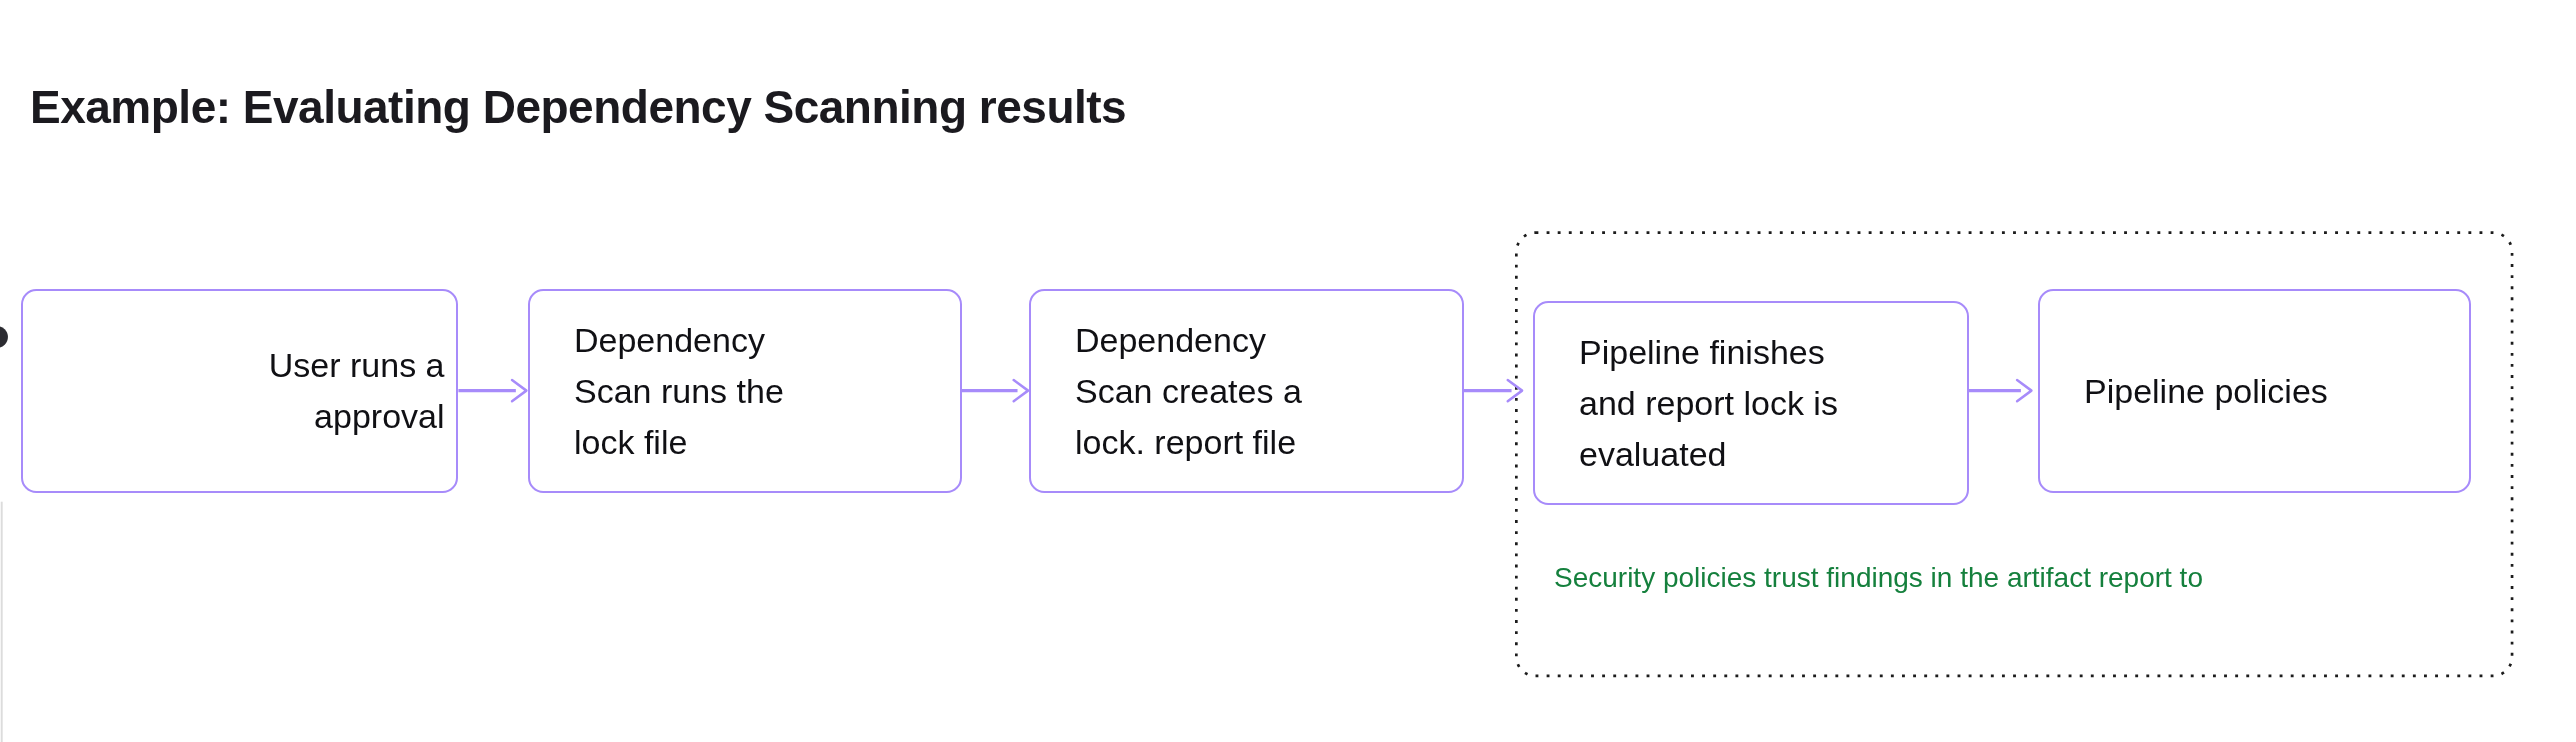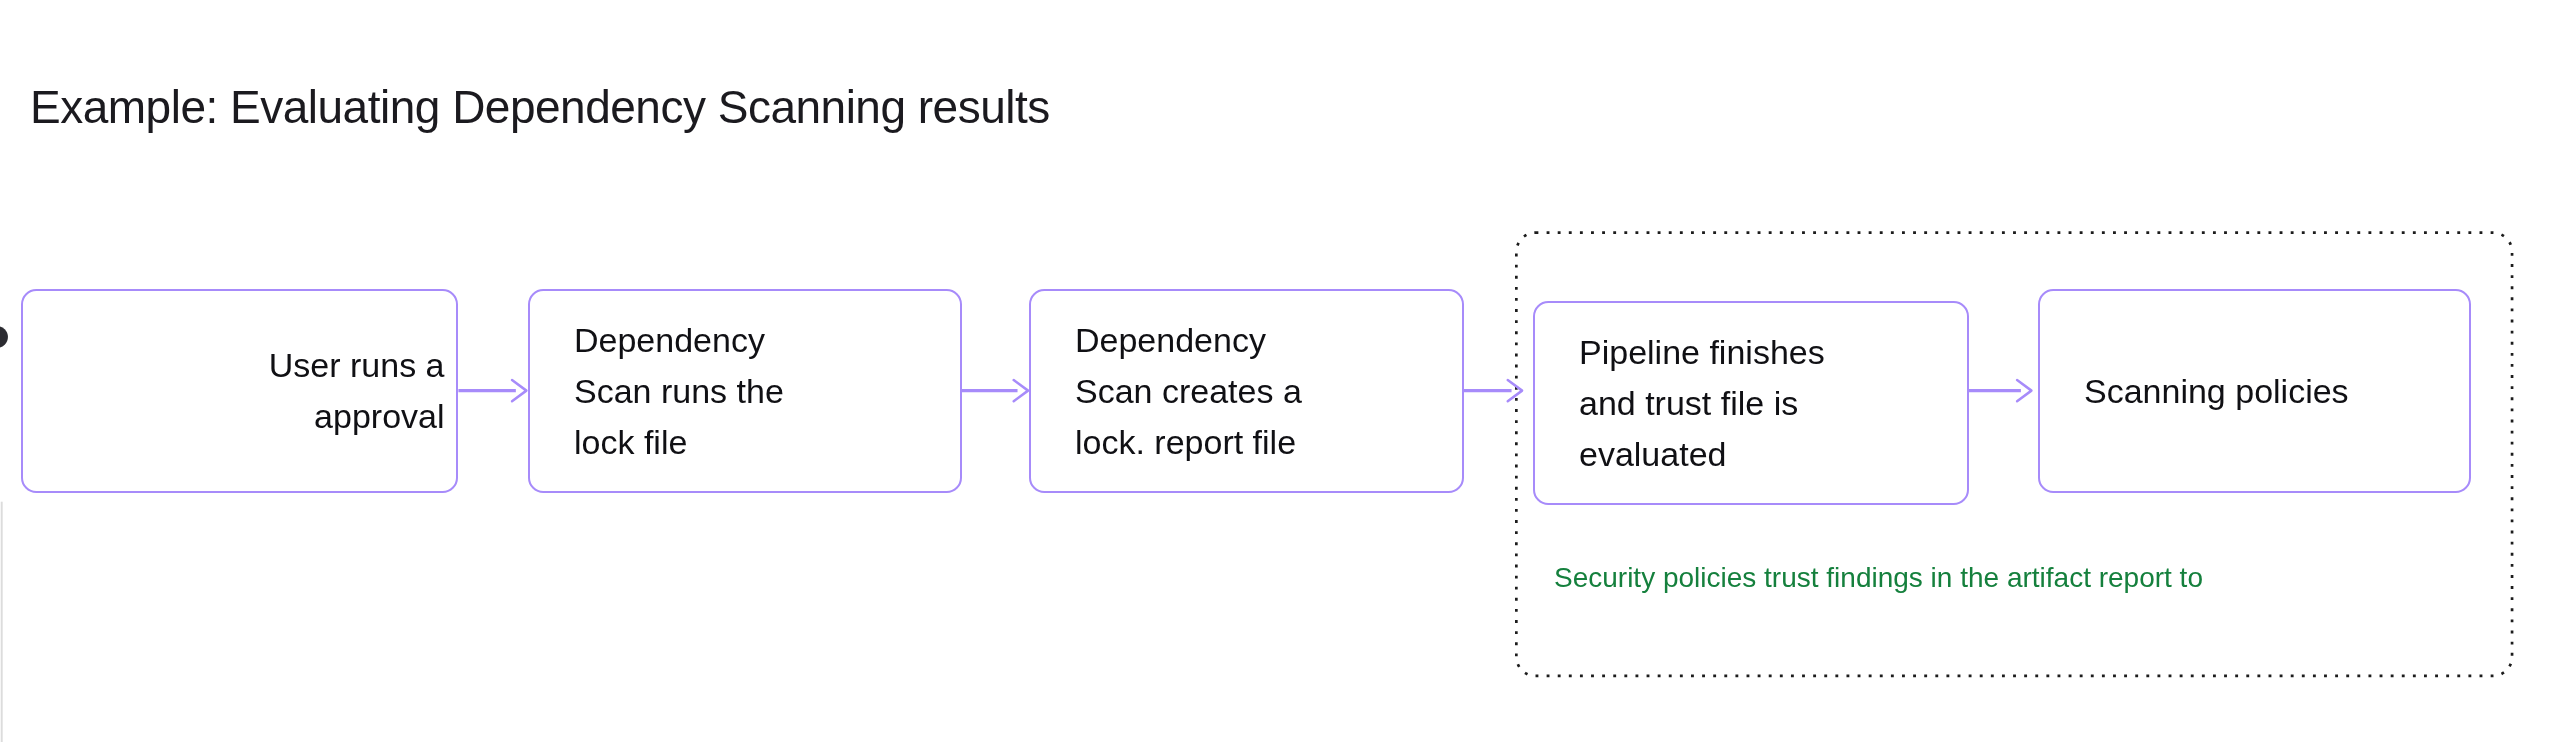--- a/index.html
+++ b/index.html
@@ -14,21 +14,21 @@
     overflow: hidden;
     font-family: "Liberation Sans", "DejaVu Sans", sans-serif;
   }
 
   .title {
     position: absolute;
     left: 30px;
     top: 80px;
     margin: 0;
     font-size: 46px;
-    font-weight: 400;
+    font-weight: 700;
     letter-spacing: -0.5px;
     color: #1b1a1f;
     white-space: nowrap;
   }
 
   .connector-layer {
     position: absolute;
     left: 0;
     top: 0;
     z-index: 1;
@@ -121,24 +121,24 @@
 </div>
 
 <div class="step s3">
   <span class="line">Dependency</span>
   <span class="line">Scan creates a</span>
   <span class="line">lock. report file</span>
 </div>
 
 <div class="step s4">
   <span class="line">Pipeline finishes</span>
-  <span class="line">and trust file is</span>
+  <span class="line">and report lock is</span>
   <span class="line">evaluated</span>
 </div>
 
 <div class="step s5">
-  <span class="line">Scanning policies</span>
+  <span class="line">Pipeline policies</span>
 </div>
 
 <div class="note">
   <span class="note-line">Security policies trust findings in the artifact report to</span>
 </div>
 
 
 </body></html>

